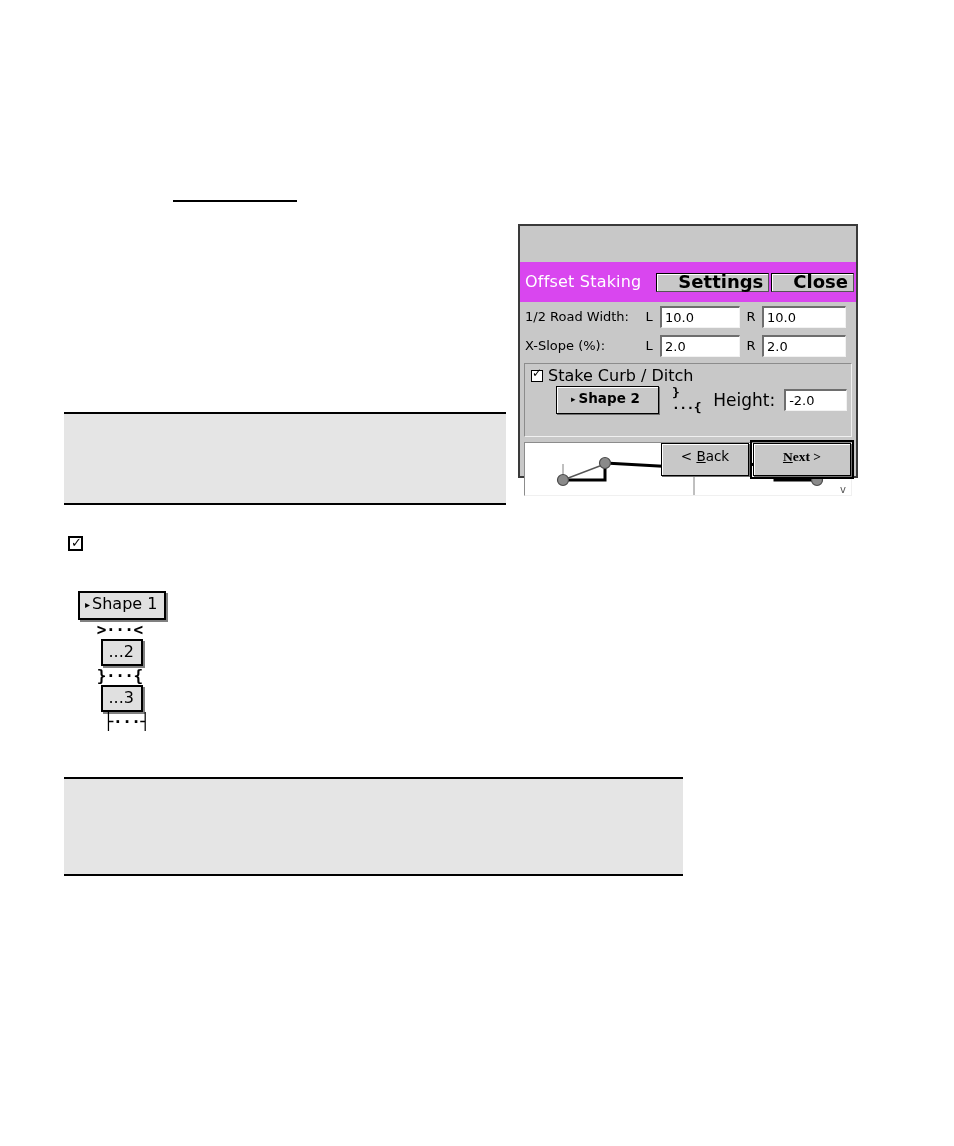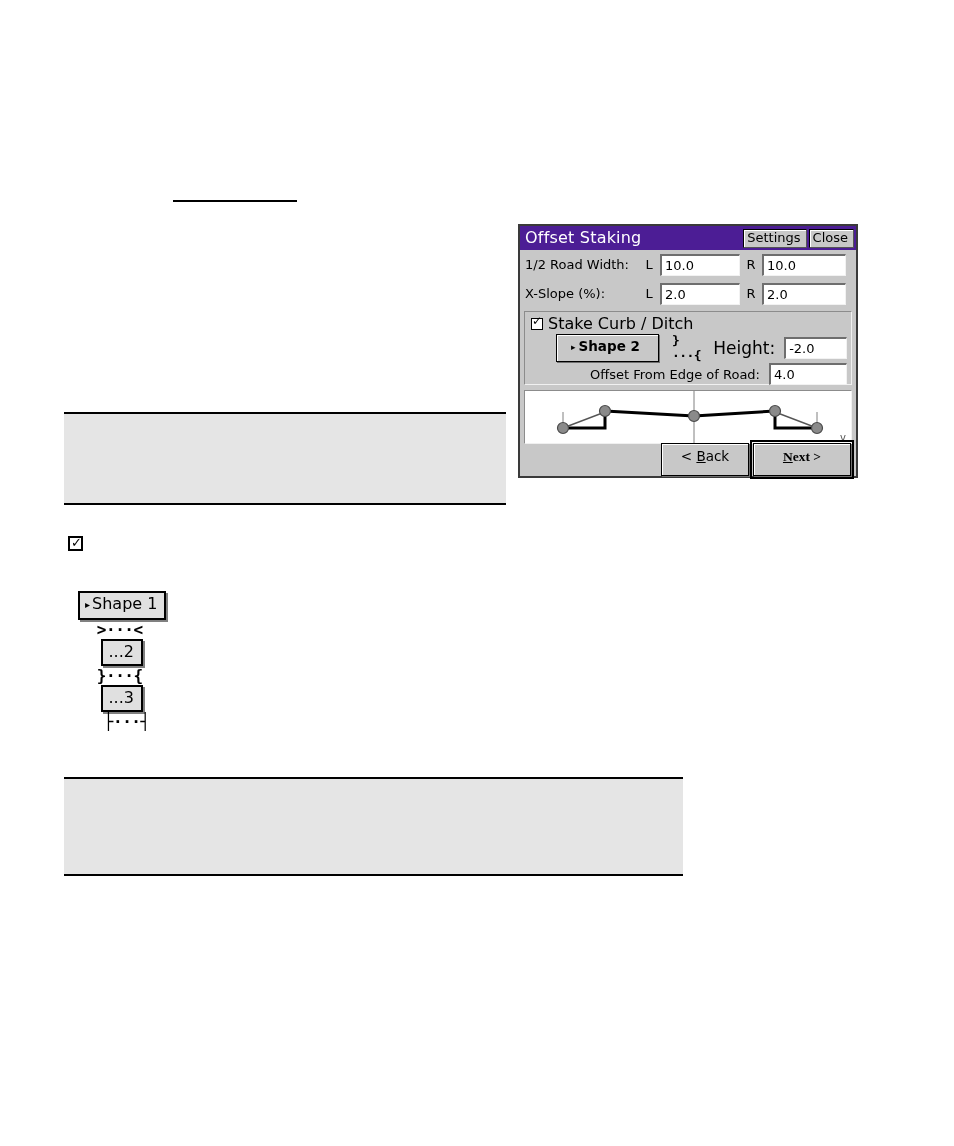--- a/index.html
+++ b/index.html
@@ -115,25 +115,26 @@
     height: 254px;
     background: #c8c8c8;
     border: 2px solid #3a3a3a;
     box-sizing: border-box;
     font-size: 12.5px;
   }
 
   
   #dialog-titlebar {
     position: relative;
-    height: 24px;
-    background: #4c1d95;
+    height: 40px;
+    background: #d946ef;
     display: flex;
     align-items: center;
     justify-content: space-between;
+    margin-top: 36px;
   }
   #dialog-title {
     color: #ffffff;
     font-size: 16px;
     font-weight: normal;
     padding-left: 5px;
     letter-spacing: 0.2px;
     line-height: 20px;
   }
   .title-btns {
@@ -142,23 +143,23 @@
     gap: 2px;
     padding-right: 2px;
   }
   .title-btn {
     background: #c8c8c8;
     border: 1px solid #000000;
     border-right-color: #555;
     border-bottom-color: #555;
     box-shadow: inset 1px 1px 0 #ffffff;
     color: #000000;
-    font-size: 13px;
-    font-weight: normal;
-    padding: 1px 5px 2px 3px;
+    font-size: 18px;
+    font-weight: bold;
+    padding: 1px 5px 2px 21px;
     line-height: 14px;
     box-sizing: border-box;
   }
 
   
   .field-row {
     display: flex;
     align-items: center;
     height: 29px;
     padding-left: 5px;
@@ -401,24 +402,20 @@
 
     <div id="curb-shape-row">
       <div id="shape2-button">
         <span class="caret">▸</span><span>Shape 2</span>
       </div>
       <span id="curb-shape-glyph">}···{</span>
       <span id="height-label">Height:</span>
       <div class="txt-field" id="height-field">-2.0</div>
     </div>
 
-    <div id="curb-offset-row">
-      <span id="offset-edge-label">Offset From Edge of Road:</span>
-      <div class="txt-field" id="offset-edge-field">4.0</div>
-    </div>
   </div>
 
   <div id="preview-panel">
     <svg width="330" height="52" viewBox="0 0 330 52">
 
       <line x1="169" y1="0" x2="169" y2="52" stroke="#808080" stroke-width="1"></line>
 
       <polyline points="38,21 38,37 80,37 80,21" fill="none" stroke="#808080" stroke-width="1"></polyline>
 
       <polyline points="38,37 80,37 80,20" fill="none" stroke="#000000" stroke-width="3"></polyline>

